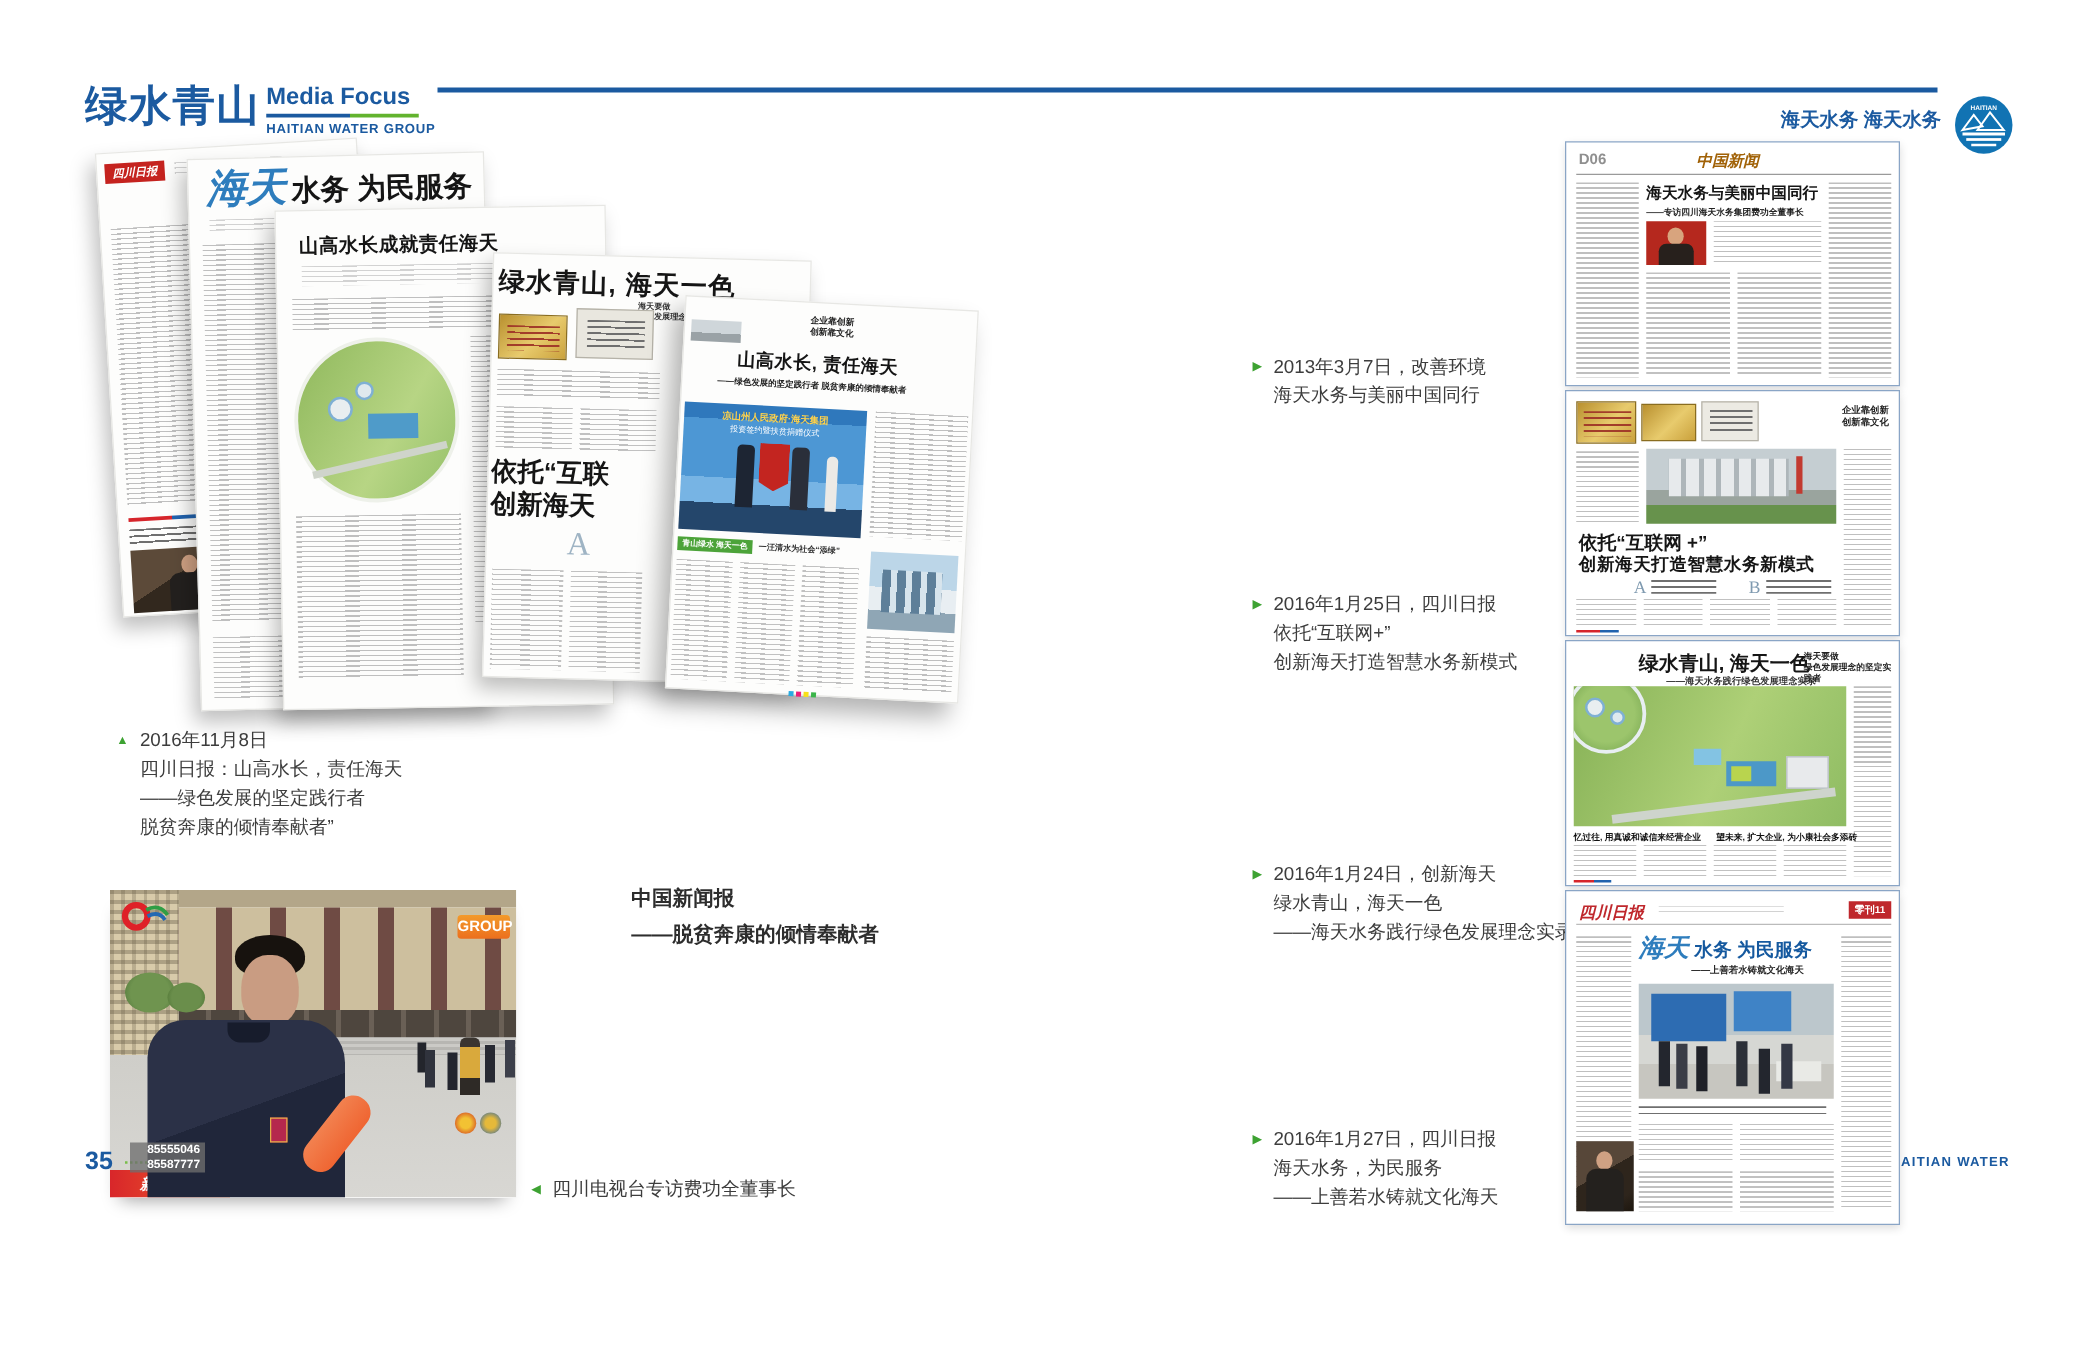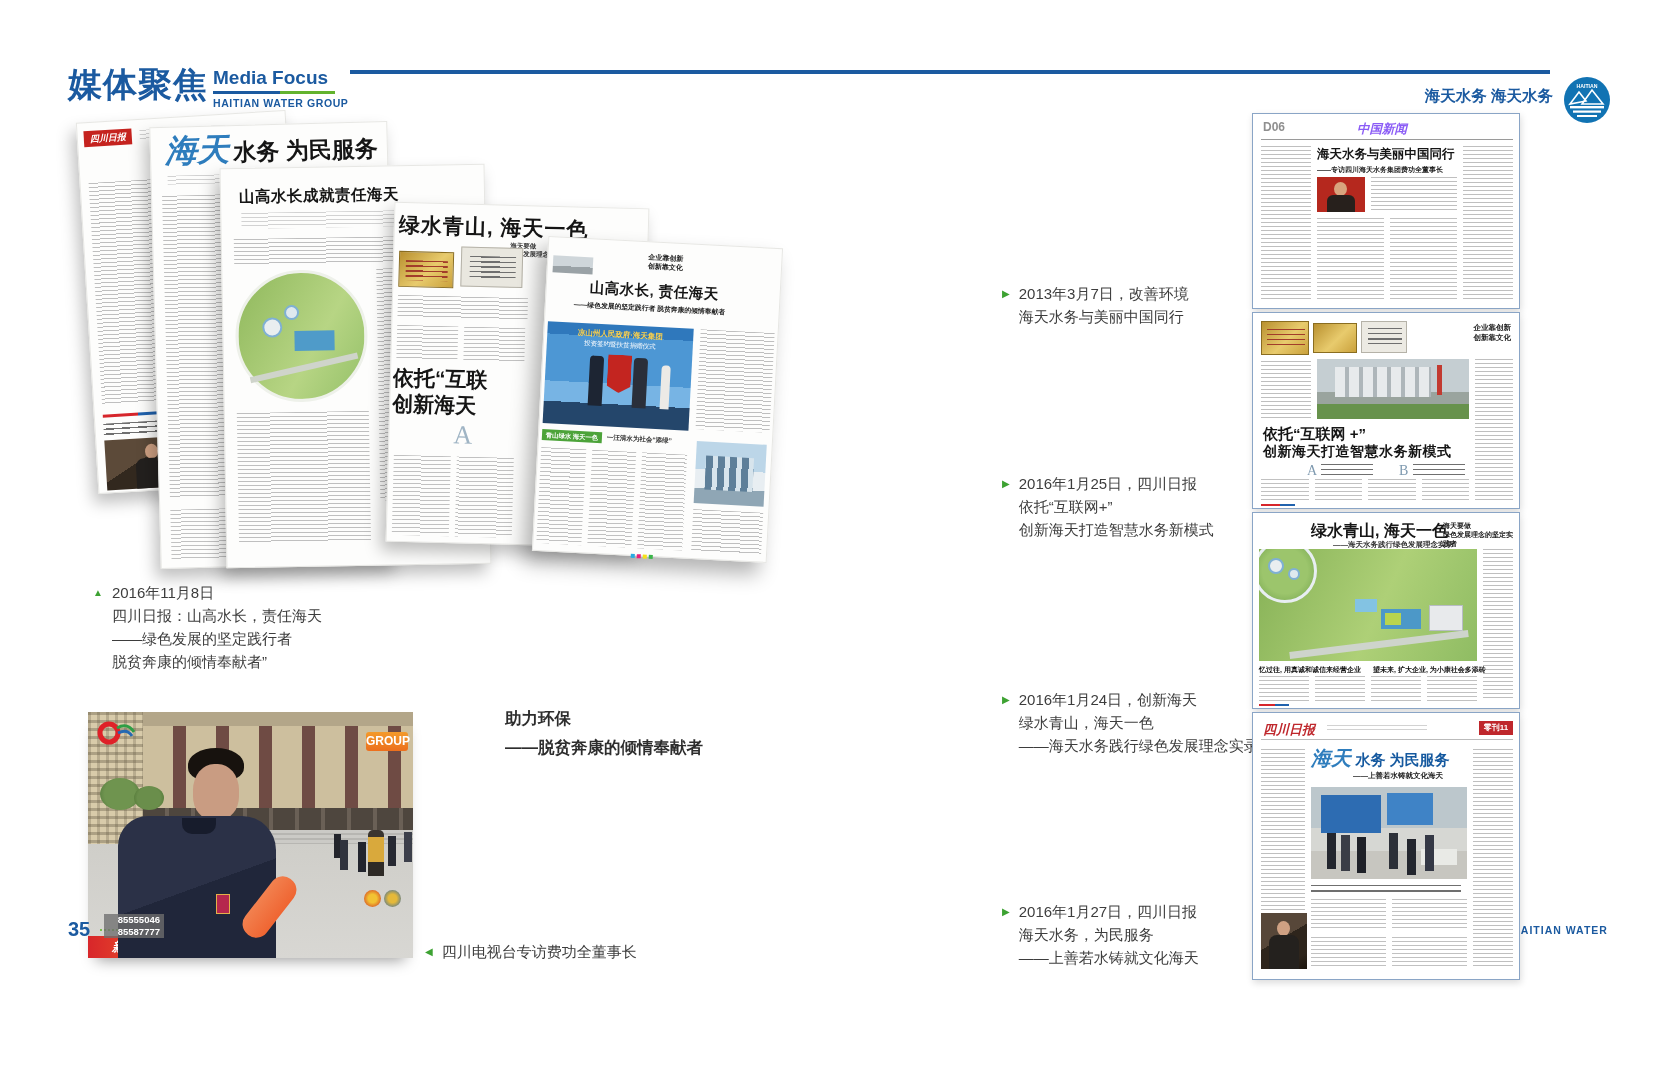--- a/index.html
+++ b/index.html
@@ -22,21 +22,21 @@
   .cmyk i { display:inline-block; width:4px; height:4px; margin-right:2px; }
   .goldpl { background:linear-gradient(135deg,#b9902f,#e8cb6d 55%,#caa13c); border:1px solid #8a6d20; }
   .footer { position:absolute; display:flex; align-items:center; color:#1b5aa0; }
   .footer .num { font-size:20px; font-weight:bold; }
   .footer .dots { width:62px; border-top:2px dotted #79bd4a; margin:0 10px; }
   .footer .brand { font-size:10.5px; font-weight:bold; letter-spacing:1px; }
 </style>
 </head>
 <body>
 
-<div class="a" style="left:68px;top:62px;font-size:34px;font-weight:bold;color:#1b5aa0;letter-spacing:1px">媒体聚焦</div>
+<div class="a" style="left:68px;top:62px;font-size:34px;font-weight:bold;color:#1b5aa0;letter-spacing:1px">绿水青山</div>
 <div class="a" style="left:213px;top:67px;font-size:19px;font-weight:bold;color:#1b5aa0">Media Focus</div>
 <div class="a" style="left:213px;top:91px;width:122px;height:3px;background:linear-gradient(90deg,#1b5aa0 0 55%,#62b32e 55%)"></div>
 <div class="a" style="left:213px;top:97px;font-size:10.5px;font-weight:bold;color:#1b5aa0;letter-spacing:.6px">HAITIAN WATER GROUP</div>
 <div class="a" style="left:350px;top:70px;width:1200px;height:4px;background:#1b5aa0"></div>
 <div class="a" style="left:1403px;top:86px;width:150px;text-align:right;font-size:15.5px;font-weight:bold;color:#1b5aa0">海天水务  海天水务</div>
 <svg class="a" style="left:1563px;top:76px" width="48" height="48" viewBox="0 0 48 48">
   <circle cx="24" cy="24" r="23" fill="#1173b3"></circle>
   <text x="24" y="12" text-anchor="middle" font-size="5.2" fill="#ffffff" font-weight="bold">HAITIAN</text>
   <path d="M7 28 L16 16 L23 25 Z" fill="none" stroke="#fff" stroke-width="1.6"></path>
   <path d="M19 28 L29 14 L40 28 Z" fill="none" stroke="#fff" stroke-width="1.6"></path>
@@ -202,21 +202,21 @@
   <div class="a" style="left:16px;top:202px;width:60px;height:24px;background:rgba(110,110,110,.78);color:#fff;font-size:9.5px;font-weight:bold;text-align:right;line-height:12px;padding-right:4px;z-index:6">
     <div>85555046</div>
       <div>85587777</div>
   </div>
   <div class="a" style="left:0;top:224px;width:96px;height:22px;background:linear-gradient(90deg,#d8262a,#f2672a);color:#fff;font-size:12px;font-weight:bold;font-style:italic;text-align:center;line-height:22px;z-index:4">新闻现场</div>
   <div class="a" style="left:276px;top:178px;width:17px;height:17px;border-radius:50%;background:radial-gradient(circle,#f2c233 0 35%,#cb2a20 100%);z-index:6"></div>
   <div class="a" style="left:296px;top:178px;width:17px;height:17px;border-radius:50%;background:radial-gradient(circle,#e5b93a 0 35%,#2563ae 100%);z-index:6"></div>
 </div>
 
 <div class="a" style="left:505px;top:708px;width:262px">
-  <div style="font-size:16.5px;font-weight:bold;color:#2d2d2d">助力环保</div>
+  <div style="font-size:16.5px;font-weight:bold;color:#2d2d2d">中国新闻报</div>
   <div style="font-size:16.5px;font-weight:bold;color:#2d2d2d;margin-top:7px">——脱贫奔康的倾情奉献者</div>
 </div>
 
 <div class="cap" style="left:425px;top:940px">
   <span class="mk">◀</span>
   <div class="lines">
       <div>四川电视台专访费功全董事长</div>
     </div>
 </div>
 
@@ -258,21 +258,21 @@
   <span class="mk">▶</span>
   <div class="lines">
     <div>2016年1月27日，四川日报</div>
     <div>海天水务，为民服务</div>
     <div>——上善若水铸就文化海天</div>
   </div>
 </div>
 
 <div class="card" style="top:113px;height:196px">
   <div class="a" style="left:10px;top:6px;font-size:12px;font-weight:bold;color:#8f8f8f">D06</div>
-  <div class="a" style="left:104px;top:7px;font-size:12.5px;font-weight:bold;font-style:italic;color:#8b5cf6;font-family:'Liberation Serif',serif">中国新闻</div>
+  <div class="a" style="left:104px;top:7px;font-size:12.5px;font-weight:bold;font-style:italic;color:#a16207;font-family:'Liberation Serif',serif">中国新闻</div>
   <div class="a" style="left:8px;top:25px;width:252px;height:1px;background:#9a9a9a"></div>
   <div class="a tl" style="left:8px;top:32px;width:50px;height:156px"></div>
   <div class="a hl" style="left:64px;top:32px;font-size:12.5px">海天水务与美丽中国同行</div>
   <div class="a" style="left:64px;top:51px;font-size:7px;font-weight:bold;color:#222;white-space:nowrap">——专访四川海天水务集团费功全董事长</div>
   <div class="a" style="left:64px;top:63px;width:48px;height:35px;background:#b5281e">
     <div class="a" style="left:17px;top:5px;width:13px;height:14px;background:#d8a47e;border-radius:50%"></div>
     <div class="a" style="left:10px;top:18px;width:28px;height:17px;background:#27201c;border-radius:6px 6px 0 0"></div>
   </div>
   <div class="a tl" style="left:118px;top:63px;width:86px;height:35px"></div>
   <div class="cols a" style="left:64px;top:104px;width:140px;height:82px">

